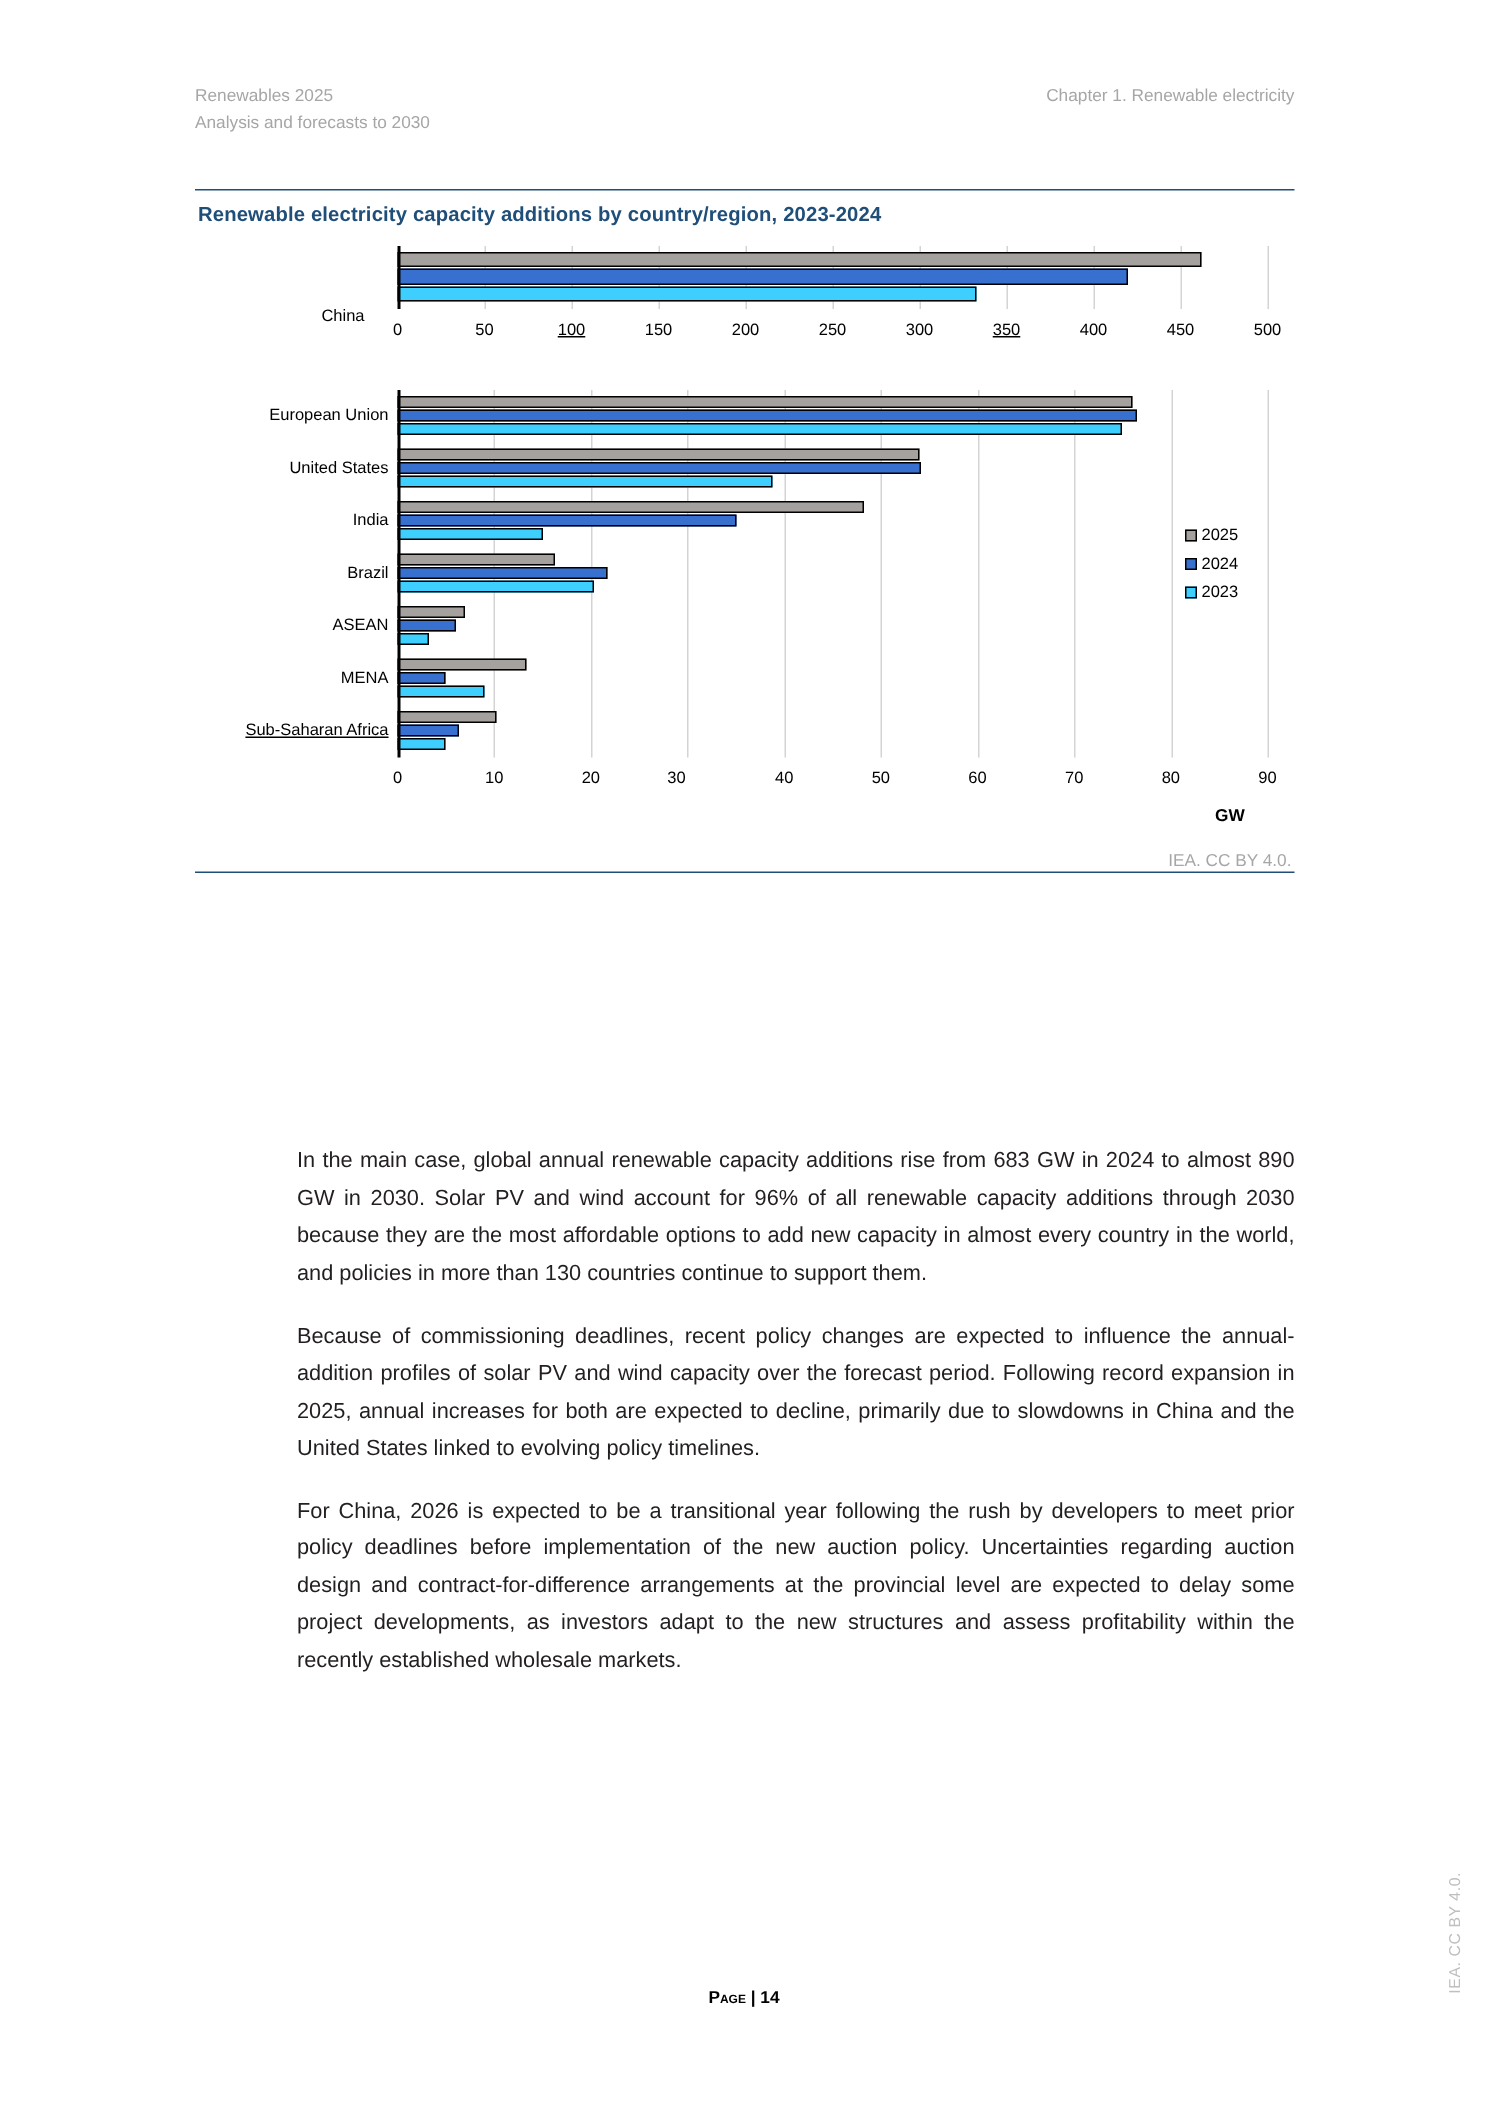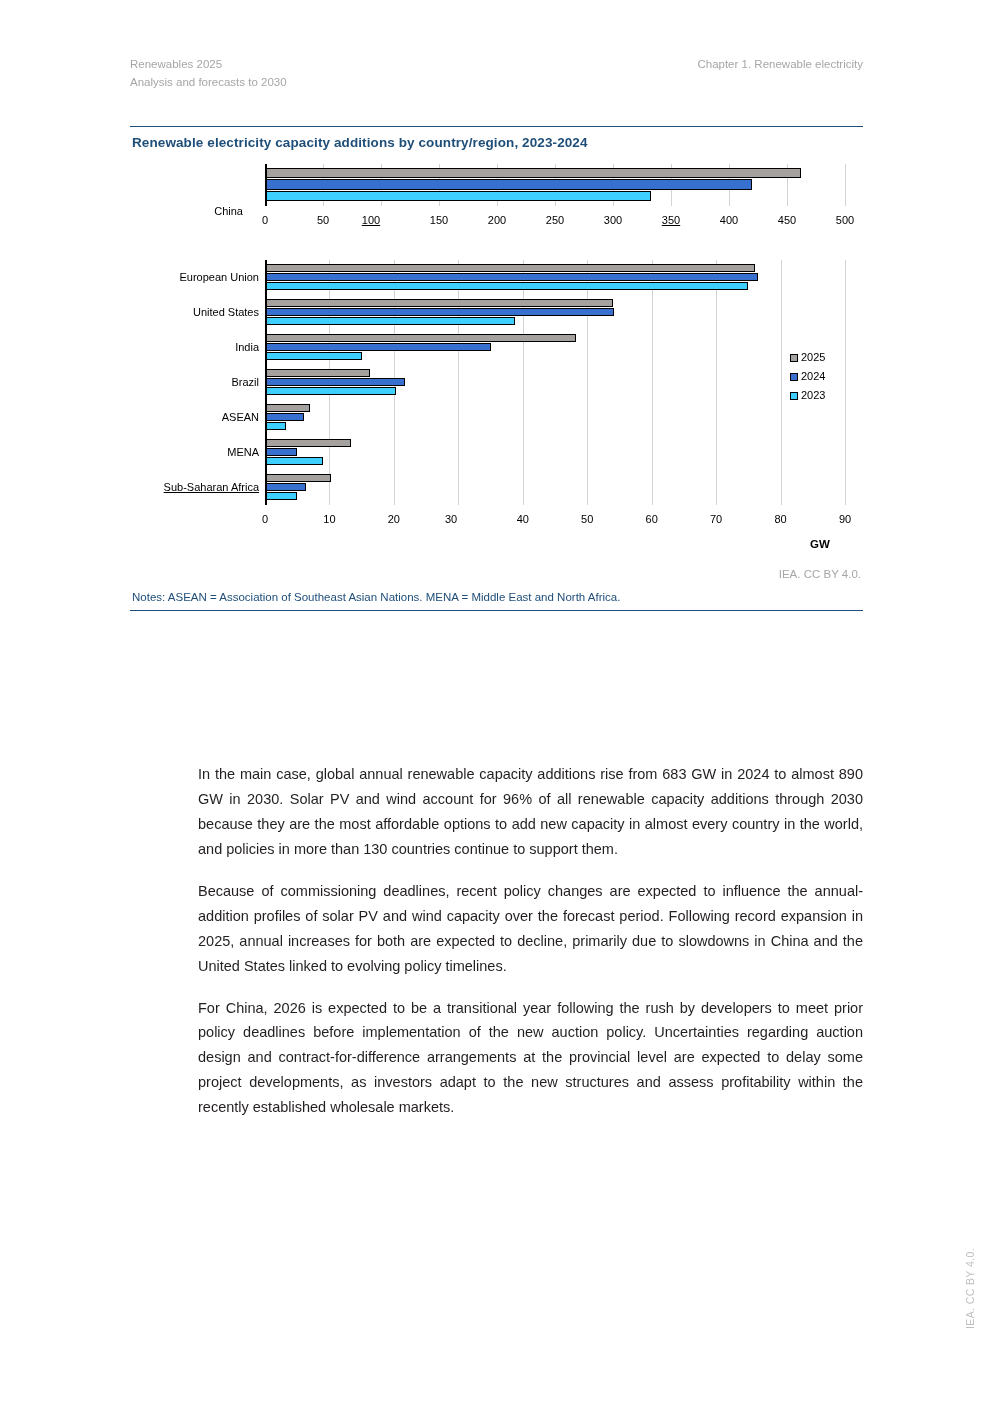--- a/index.html
+++ b/index.html
@@ -99,21 +99,21 @@
           <div class="grid" style="left: 464px;"></div>
           <div class="grid" style="left: 522px;"></div>
           <div class="grid" style="left: 580px;"></div>
           <div class="bar y2025" style="left: 0px; top: 4px; width: 535.92px; height: 10.3333px;"></div>
           <div class="bar y2024" style="left: 0px; top: 15.3333px; width: 487.2px; height: 10.3333px;"></div>
           <div class="bar y2023" style="left: 0px; top: 26.6667px; width: 386.28px; height: 10.3333px;"></div>
           <div class="axisline" style="left: 0px; top: 0px; width: 1.5px; height: 42px;"></div>
         </div>
         <div class="tick" style="left: 135px; top: 58px;">0</div>
         <div class="tick" style="left: 193px; top: 58px;">50</div>
-        <div class="tick" style="left: 241px; top: 58px; text-decoration: underline;">100</div>
+        <div class="tick" style="left: 251px; top: 58px; text-decoration: underline;">100</div>
         <div class="tick" style="left: 309px; top: 58px;">150</div>
         <div class="tick" style="left: 367px; top: 58px;">200</div>
         <div class="tick" style="left: 425px; top: 58px;">250</div>
         <div class="tick" style="left: 483px; top: 58px; text-align: center;">300</div>
         <div class="tick" style="left: 541px; top: 58px; text-decoration: underline;">350</div>
         <div class="tick" style="left: 599px; top: 58px;">400</div>
         <div class="tick" style="left: 657px; top: 58px;">450</div>
         <div class="tick" style="left: 715px; top: 58px;">500</div>
         <div class="cat-label" style="top: 115.5px; right: 604px;">European Union</div>
         <div class="cat-label" style="top: 150.5px; right: 604px;">United States</div>
@@ -168,26 +168,26 @@
         <div class="legend" style="left: 660px; top: 192px;">
           <div class="row"><span class="swatch sw2025"></span><span>2025</span></div>
           <div class="row"><span class="swatch sw2024"></span><span>2024</span></div>
           <div class="row"><span class="swatch sw2023"></span><span>2023</span></div>
         </div>
         <div class="unit" style="left: 680px; top: 382px;">GW</div>
         <div class="cc" style="right: 2px; top: 412px;">IEA. CC BY 4.0.</div>
       </div>
 
     <div class="rule-bot" style="border-top:none"></div>
-    <div class="notes">Notes: ASEAN = Association of Southeast Asian Nations. MENA = Middle East and North Africa.</div>
     <div class="rule-bot"></div>
   </div>
 
 
   <div class="body" id="body-copy">
       <p>In the main case, global annual renewable capacity additions rise from 683 GW in 2024 to almost 890 GW in 2030. Solar PV and wind account for 96% of all renewable capacity additions through 2030 because they are the most affordable options to add new capacity in almost every country in the world, and policies in more than 130 countries continue to support them.</p>
       <p>Because of commissioning deadlines, recent policy changes are expected to influence the annual-addition profiles of solar PV and wind capacity over the forecast period. Following record expansion in 2025, annual increases for both are expected to decline, primarily due to slowdowns in China and the United States linked to evolving policy timelines.</p>
       <p>For China, 2026 is expected to be a transitional year following the rush by developers to meet prior policy deadlines before implementation of the new auction policy. Uncertainties regarding auction design and contract-for-difference arrangements at the provincial level are expected to delay some project developments, as investors adapt to the new structures and assess profitability within the recently established wholesale markets.</p>
     </div>
 
+  <div class="footer">Page | 14</div>
   <div class="sidecc">IEA. CC BY 4.0.</div>
 
 </div>
 
 </body></html>

